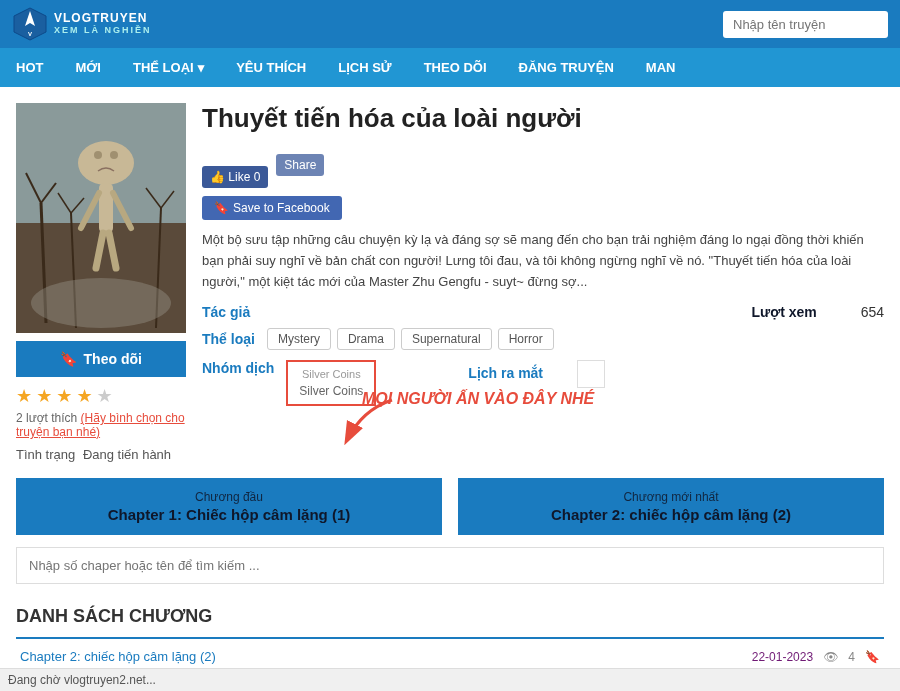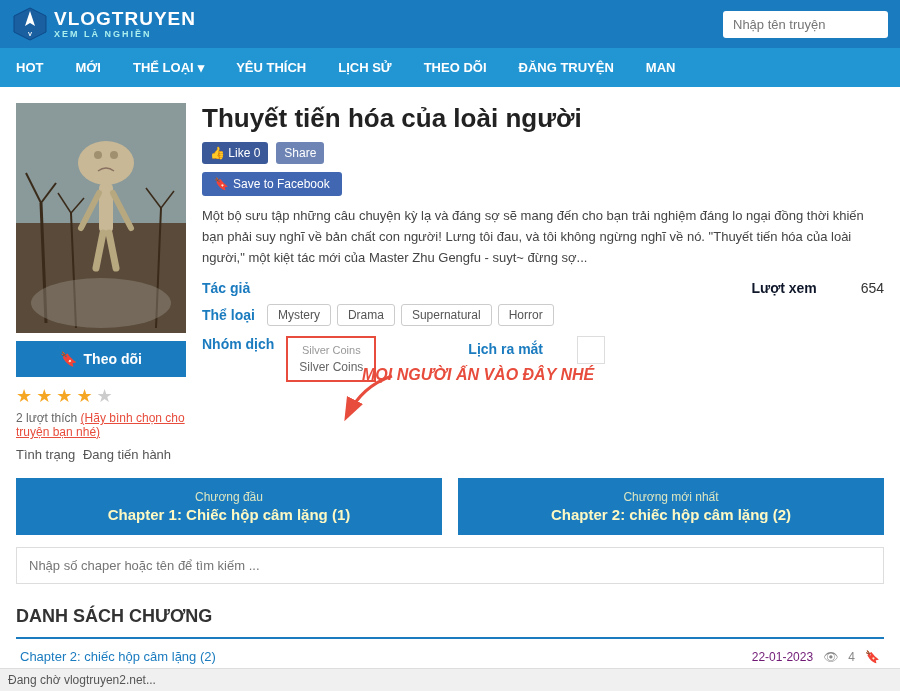--- a/index.html
+++ b/index.html
@@ -27,33 +27,33 @@
     .star.empty { color: #ccc; }
     .rating-text { font-size: 12px; color: #666; margin-top: 4px; }
     .rating-link { color: #e74c3c; font-size: 12px; text-decoration: underline; cursor: pointer; }
     .status-area { margin-top: 8px; font-size: 13px; color: #555; }
 
     .manga-info { flex: 1; }
     .manga-title { font-size: 26px; font-weight: bold; color: #222; margin-bottom: 8px; }
     .alt-name-row { font-size: 13px; color: #666; margin-bottom: 8px; }
     .alt-name-row span { font-weight: bold; color: #333; }
     .social-buttons { display: flex; gap: 8px; margin-bottom: 8px; align-items: center; }
-    .fb-like { background: #3b5998; color: white; padding: 4px 8px; border-radius: 3px; font-size: 12px; cursor: pointer; border: none; }
+    .fb-like { background: #3b5998; color: white; padding: 4px 8px; border-radius: 3px; font-size: 12px; cursor: pointer; border: none; margin-top: 24px; }
     .fb-share { background: #6d84b4; color: white; padding: 4px 8px; border-radius: 3px; font-size: 12px; cursor: pointer; border: none; }
     .fb-save { background: #4267B2; color: white; padding: 5px 12px; border-radius: 3px; font-size: 12px; cursor: pointer; border: none; display: flex; align-items: center; gap: 4px; }
     .description { font-size: 13px; color: #444; line-height: 1.6; margin-bottom: 12px; }
     .genre-tags { display: flex; gap: 6px; flex-wrap: wrap; }
     .tag { border: 1px solid #ccc; padding: 3px 10px; border-radius: 3px; font-size: 12px; color: #555; cursor: pointer; }
 
     
     .group-translator { border: 2px solid #e74c3c; padding: 6px; display: inline-block; text-align: center; min-width: 90px; font-size: 12px; color: #666; cursor: pointer; position: relative; }
 
     
     .chapter-buttons { display: grid; grid-template-columns: 1fr 1fr; gap: 16px; margin-top: 16px; margin-bottom: 12px; }
-    .chapter-btn { background: #1a7bbf; color: #fef9c3; padding: 12px 9px; border: none; cursor: pointer; text-align: center; }
+    .chapter-btn { background: #1a7bbf; color: #0f172a; padding: 12px 9px; border: none; cursor: pointer; text-align: center; }
     .chapter-btn .label { font-size: 12px; opacity: 0.85; }
     .chapter-btn .title { font-size: 15px; font-weight: bold; margin-top: 2px; }
 
     
     .chapter-search { width: 100%; border: 1px solid #ddd; padding: 10px 12px; font-size: 13px; color: #aaa; outline: none; margin-bottom: 12px; }
 
     
     .chapter-list-header { font-size: 18px; font-weight: bold; color: #333; padding: 10px 0; border-bottom: 2px solid #1a7bbf; margin-bottom: 0; }
     .chapter-list-item { display: flex; justify-content: space-between; align-items: center; padding: 10px 4px; border-bottom: 1px solid #eee; }
     .chapter-item-title { font-size: 13px; color: #1a7bbf; cursor: pointer; }
@@ -72,21 +72,21 @@
 
 <div class="header">
   <div class="logo-area">
     <div style="display:flex;align-items:center;gap:6px;">
       <svg width="36" height="36" viewBox="0 0 36 36">
         <polygon points="18,2 34,10 34,26 18,34 2,26 2,10" fill="#1a5fa0" stroke="#0d4a8a" stroke-width="1"></polygon>
         <polygon points="18,5 13,20 18,17 23,20" fill="white"></polygon>
         <text x="18" y="30" text-anchor="middle" fill="white" font-size="6" font-weight="bold">V</text>
       </svg>
       <div>
-        <div class="logo-text" style="color:white;font-size:19px;font-weight:bold;letter-spacing:1px;">VLOGTRUYEN</div>
+        <div class="logo-text" style="color:white;font-size:12px;font-weight:bold;letter-spacing:1px;">VLOGTRUYEN</div>
         <div class="logo-text sub" style="color:#aee;font-size:9px;letter-spacing:2px;">XEM LÀ NGHIỀN</div>
       </div>
     </div>
   </div>
   <input type="text" class="search-input" placeholder="Nhập tên truyện" style="">
 </div>
 
 <nav class="nav">
   <a class="nav-item">HOT</a>
   <a class="nav-item">MỚI</a>

